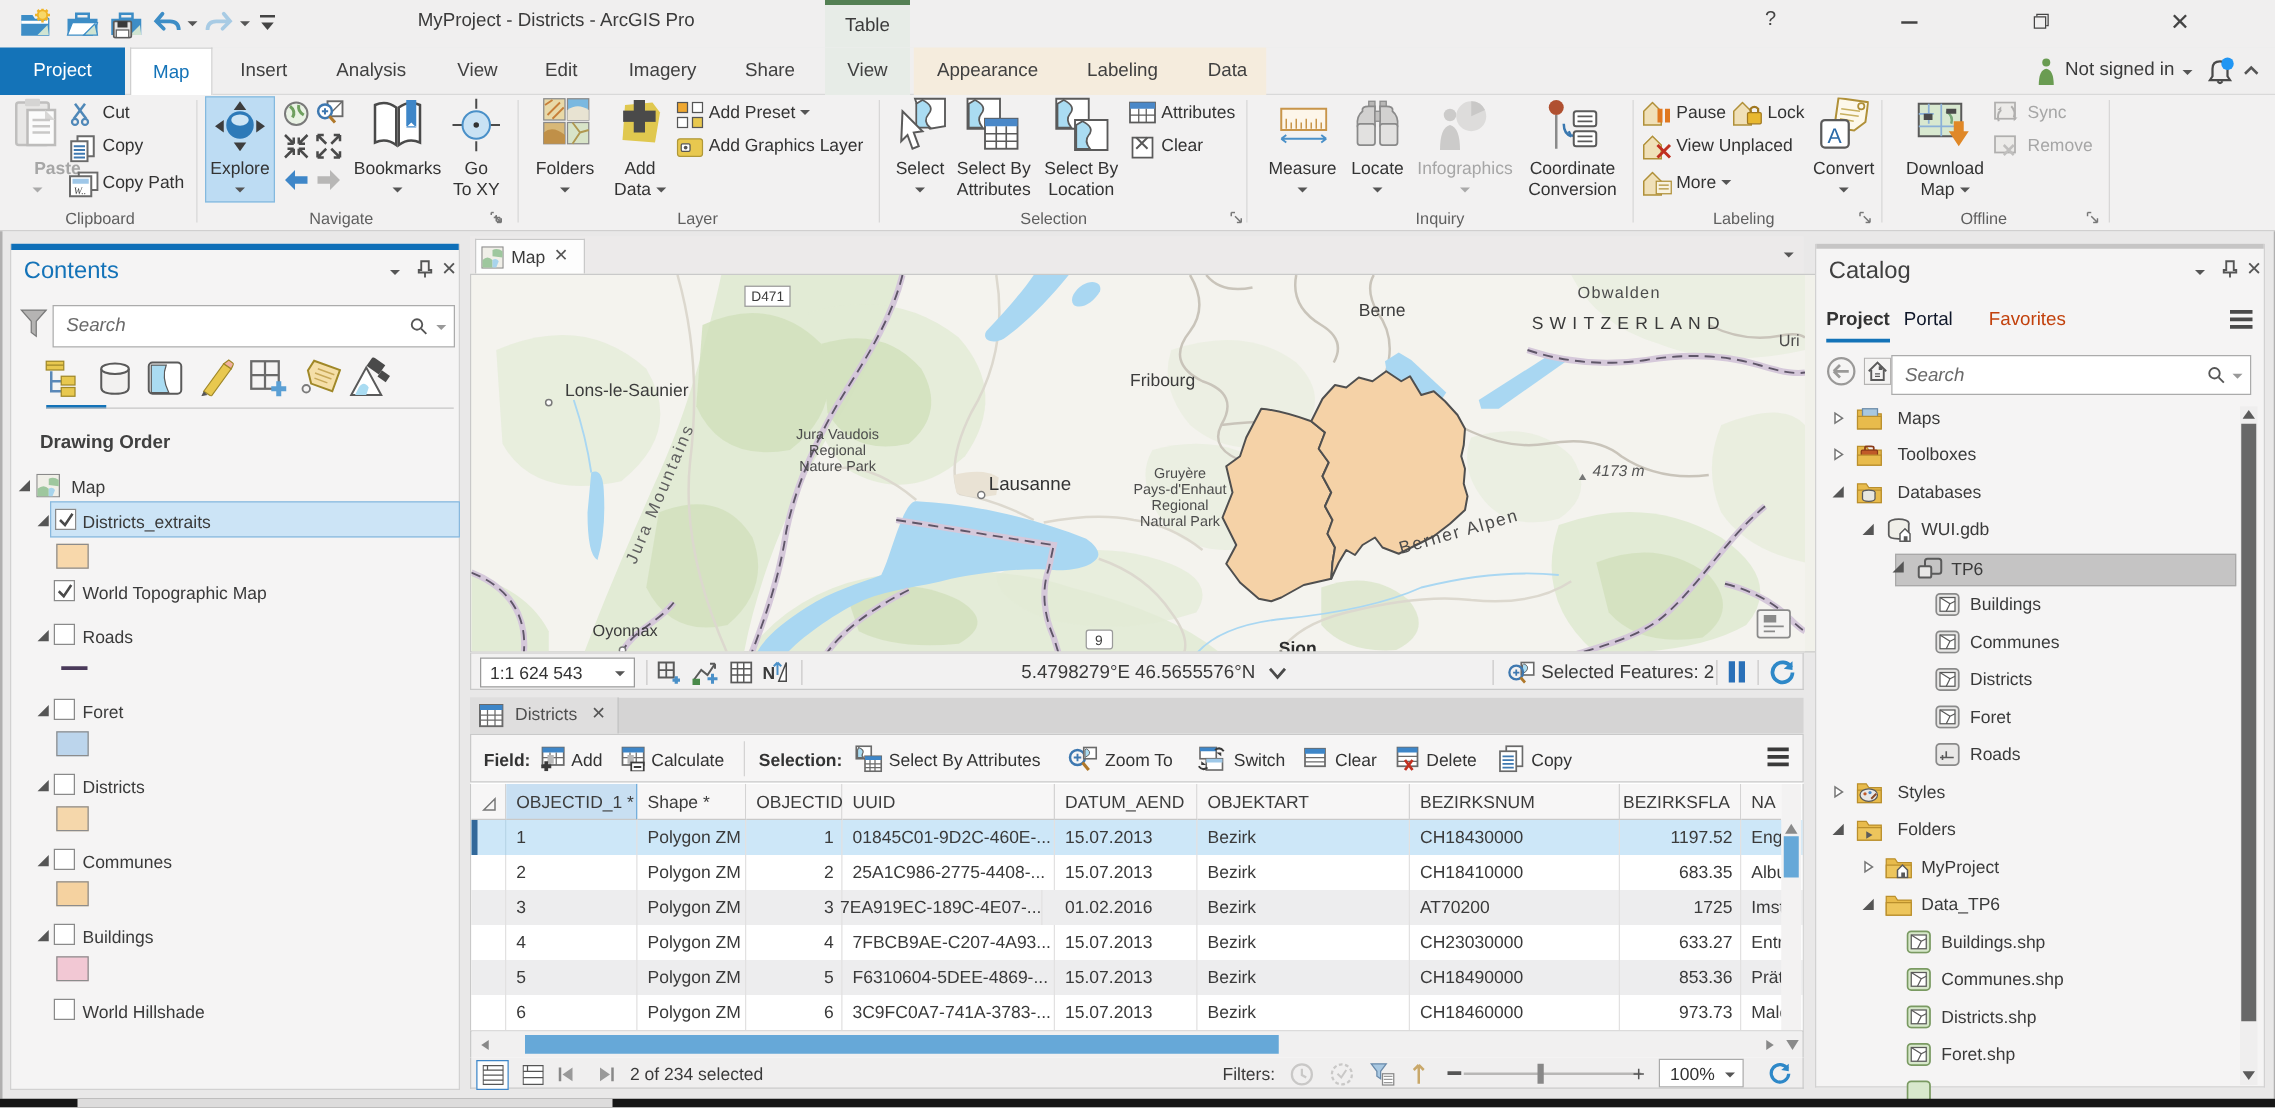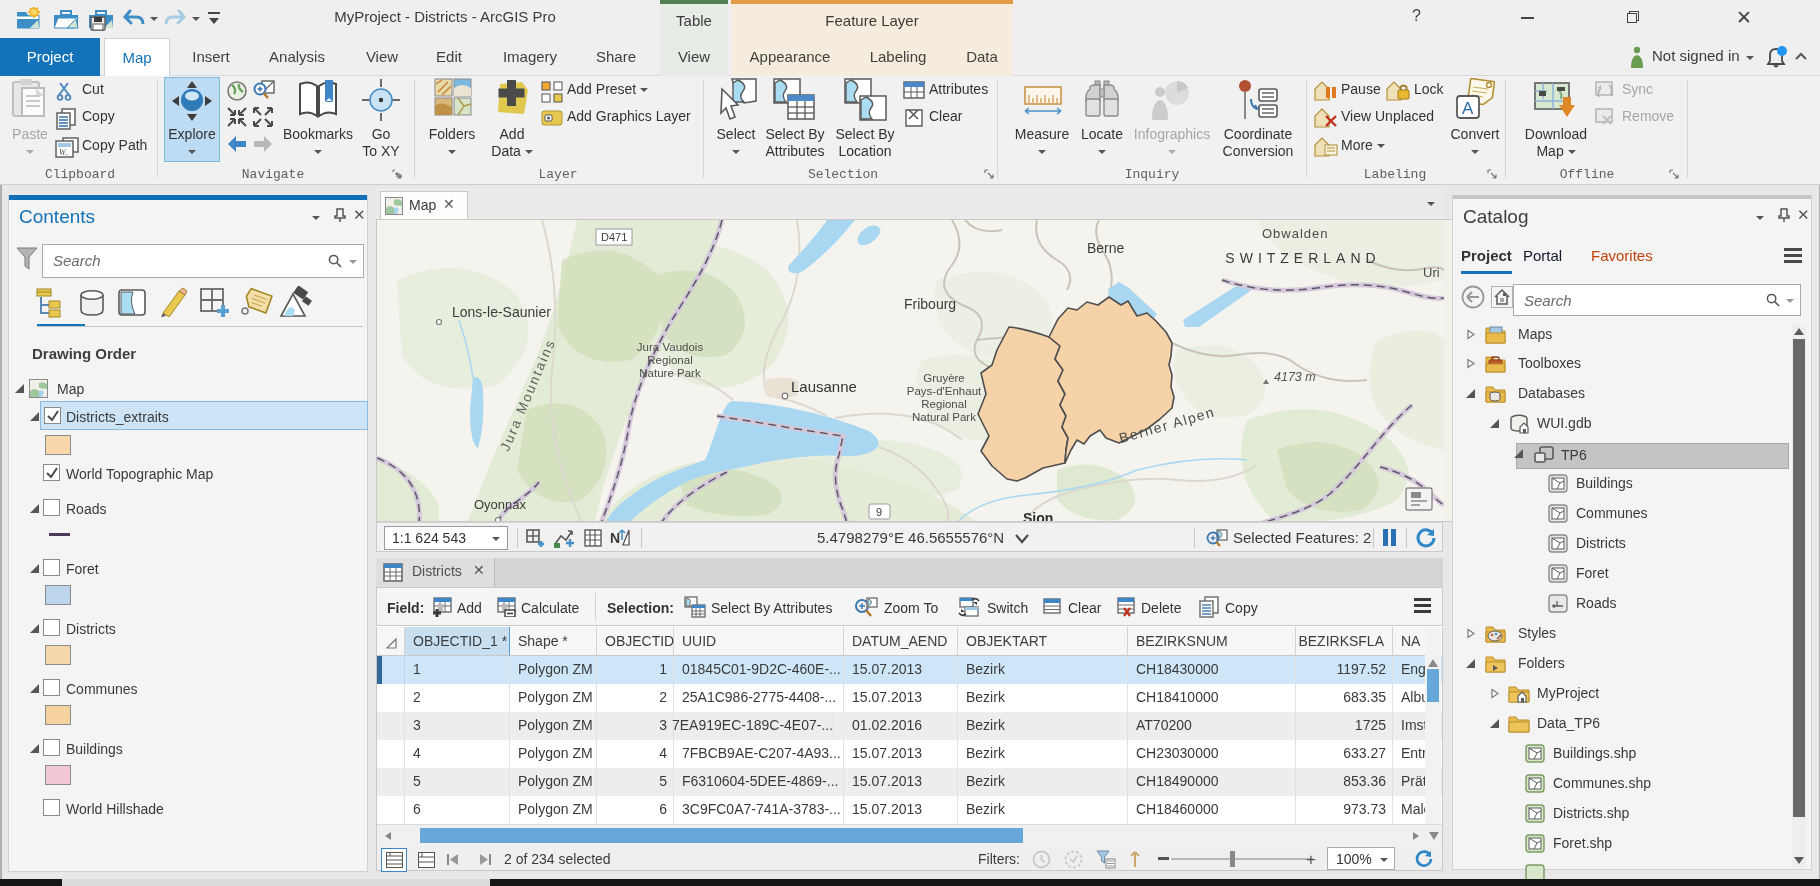--- a/index.html
+++ b/index.html
@@ -21,21 +21,21 @@
 
 #tabrow { position:absolute; left:0; top:38px; width:1820px; height:38px; background:#f0efef; border-bottom:1px solid #d9d9d9;}
 .tab { position:absolute; top:0; height:38px; line-height:38px; font-size:15px; color:#404040; text-align:center; }
 #tab-project { left:0; width:100px; background:#1473b8; color:#fff; }
 #tab-map { left:104px; width:66px; background:#fff; color:#1473b8; border:1px solid #cfcfcf; border-bottom:none; height:39px;}
 #ctx-table-t { position:absolute; left:660px; top:0; width:68px; height:38px; background:#e7ece7; }
 #ctx-fl-t { position:absolute; left:731px; top:0; width:282px; height:38px; background:#f5ecdd; }
 
 
 #ribbon { position:absolute; left:0; top:76px; width:1820px; height:109px; background:#f2f1f1; border-bottom:1px solid #d0cfcf; }
-.grplabel { position:absolute; top:91px; font-size:13px; color:#5f5f5f; text-align:center; white-space:nowrap;font-family:Liberation Mono, monospace; }
+.grplabel { position:absolute; top:91px; font-size:13px; color:#5f5f5f; text-align:center; white-space:nowrap; }
 .gsep { position:absolute; top:4px; height:98px; width:1px; background:#d8d7d7; }
 .dd { display:inline-block; width:0; height:0; border-left:4px solid transparent; border-right:4px solid transparent; border-top:4px solid #555; vertical-align:middle; }
 .dd.dis { border-top-color:#aaa; }
 .launcher { position:absolute; top:93px; width:10px; height:10px; }
 
 
 .panel { position:absolute; background:#f5f4f4; }
 #contents { left:8px; top:195px; width:360px; height:677px; border:1px solid #d2d1d1; border-top:none;}
 #contents-top { position:absolute; left:0; top:0; width:358px; height:5px; background:#0e6fb8; }
 #catalog { left:1452px; top:195px; width:360px; height:675px; border:1px solid #d2d1d1; border-top:none;}
@@ -124,21 +124,20 @@
     <path d="M16 3 L21 9 L15 15" fill="none" stroke="#a8cbe4" stroke-width="3" stroke-linecap="round"></path>
     <path d="M21 9 L10 9 Q3 9 3 16" fill="none" stroke="#a8cbe4" stroke-width="3"></path>
   </svg>
   <div class="dd" style="position:absolute;left:192px;top:17px;border-top-color:#555;"></div>
   <svg class="abs" style="left:207px;top:11px;" width="14" height="14" viewBox="0 0 14 14">
     <line x1="1" y1="2" x2="13" y2="2" stroke="#444" stroke-width="2"></line>
     <path d="M2 7 L12 7 L7 13 Z" fill="#444"></path>
   </svg>
   <div id="title">MyProject - Districts - ArcGIS Pro</div>
   <div id="ctx-table-h"><span>Table</span></div>
-  <div id="ctx-fl-h"><span>Feature Layer</span></div>
   <div class="winbtn" style="left:1412px;top:7px;">?</div>
   <div class="abs" style="left:1521px;top:17px;width:13px;height:1.5px;background:#444;"></div>
   <div class="abs" style="left:1629px;top:11px;width:10px;height:10px;border:1.5px solid #444;"></div>
   <div class="abs" style="left:1627px;top:13px;width:10px;height:10px;border:1.5px solid #444;background:#f0efef;"></div>
   <div class="winbtn" style="left:1736px;top:6px;font-size:19px;">✕</div>
 </div>
 
 <div id="tabrow">
   <div id="ctx-table-t"></div>
   <div id="ctx-fl-t"></div>
@@ -191,21 +190,21 @@
     <rect x="3" y="4" width="26" height="34" rx="2" fill="#e8e7e6" stroke="#c0bfbe" stroke-width="2"></rect>
     <rect x="10" y="1" width="12" height="6" rx="1" fill="#d5d4d3"></rect>
     <rect x="12" y="10" width="22" height="28" fill="#fbfbfb" stroke="#bdbcbb" stroke-width="2"></rect>
     <path d="M26 10 L34 18 L26 18 Z" fill="#d8d7d6"></path>
     <g stroke="#c9c8c7" stroke-width="2">
           <line x1="16" y1="18" x2="30" y2="18"></line>
           <line x1="16" y1="23" x2="30" y2="23"></line>
           <line x1="16" y1="28" x2="30" y2="28"></line>
         </g>
   </svg>
-  <div class="big1 dis" style="left:4px;width:52px;">Paste</div>
+  <div class="big1 dis" style="left:20px;width:52px;font-weight:bold;">Paste</div>
   <div class="big2 dis" style="left:4px;width:52px;"><span class="dd dis"></span></div>
   <svg class="ricon" style="left:56px;top:5px;" width="20" height="20" viewBox="0 0 20 20">
     <g stroke="#4f88b8" stroke-width="2" fill="none">
           <line x1="4" y1="2" x2="13" y2="14"></line>
           <line x1="12" y1="2" x2="3" y2="14"></line>
         </g>
     <circle cx="4" cy="16.5" r="2.4" fill="none" stroke="#4f88b8" stroke-width="1.8"></circle>
     <circle cx="12" cy="16.5" r="2.4" fill="none" stroke="#4f88b8" stroke-width="1.8"></circle>
   </svg>
   <div class="smtext" style="left:82px;top:5px;">Cut</div>

